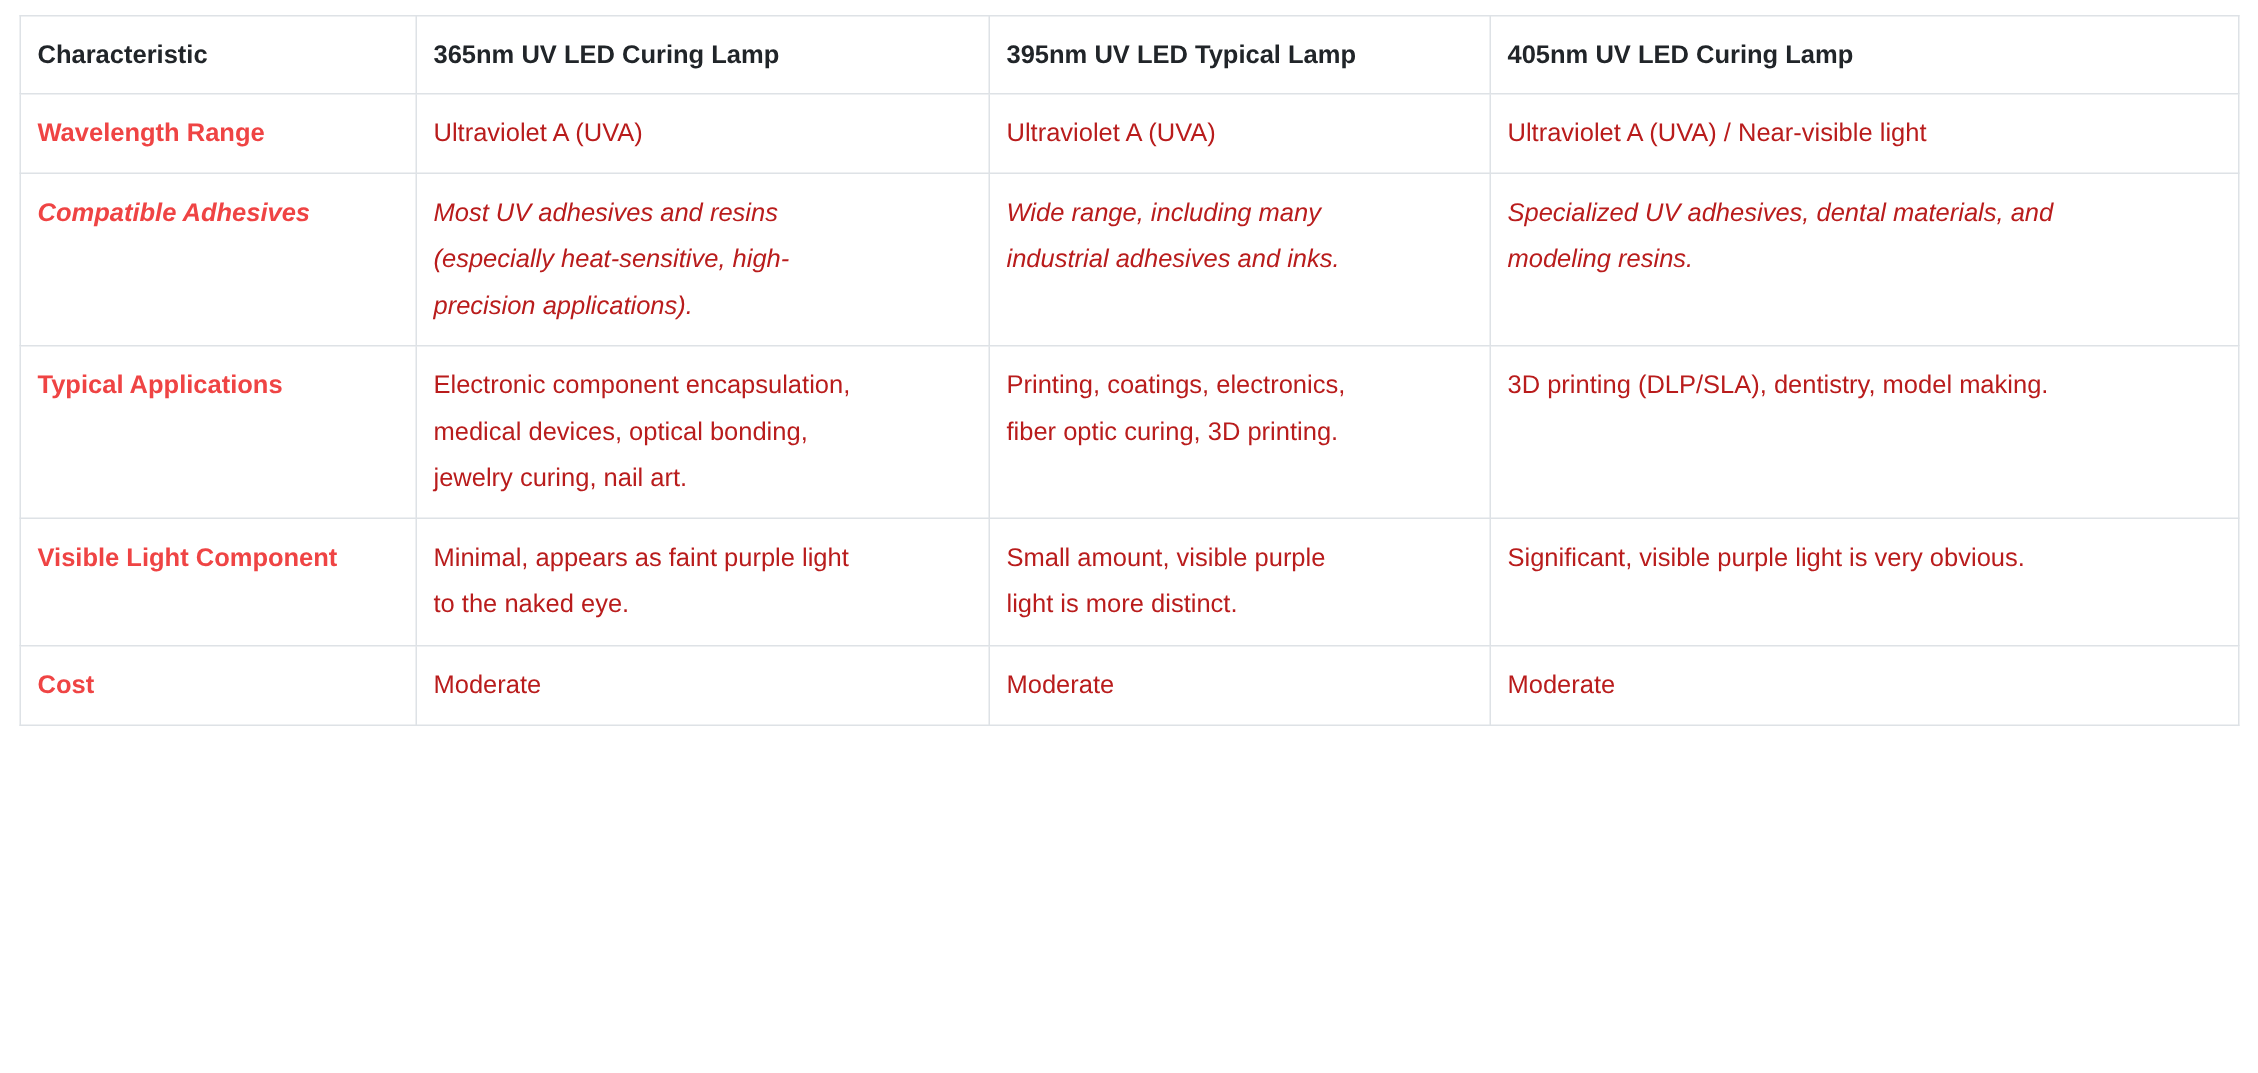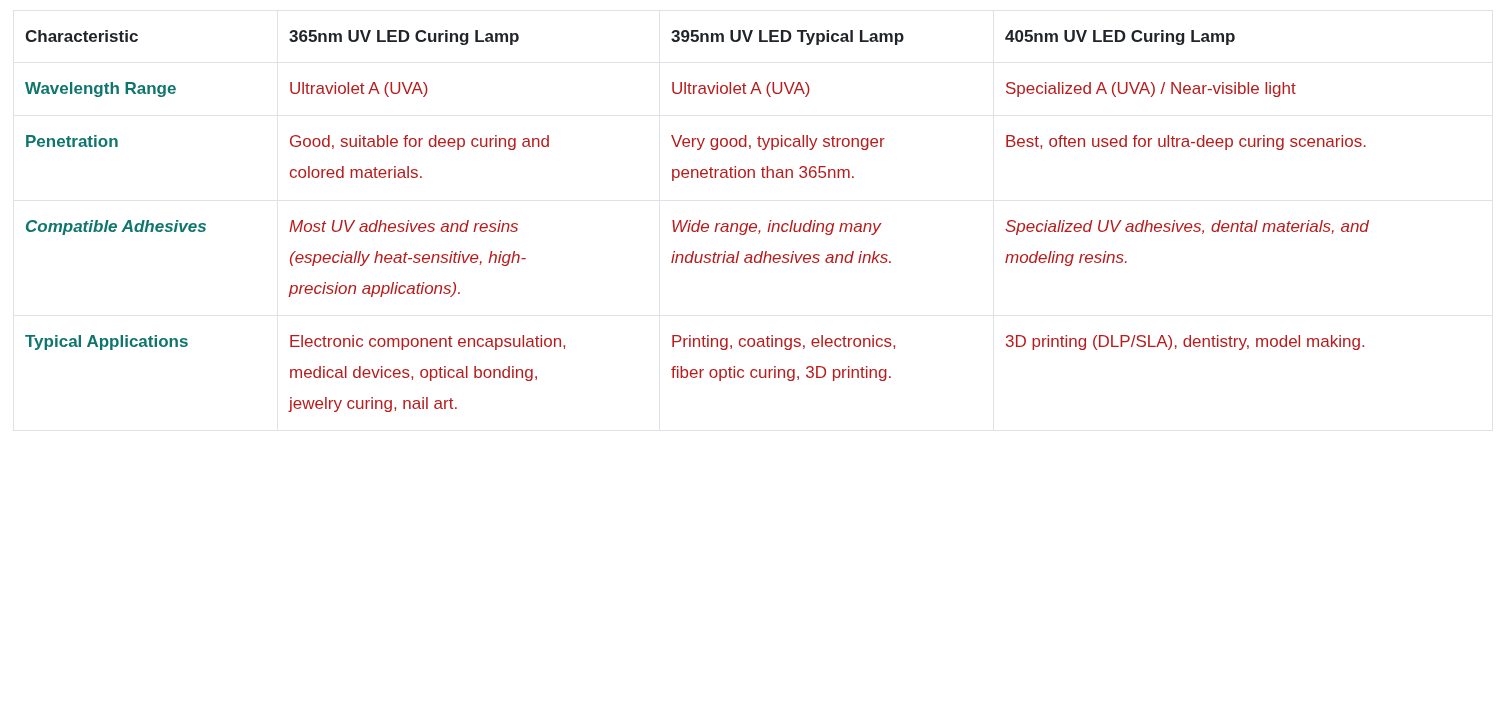--- a/index.html
+++ b/index.html
@@ -38,21 +38,21 @@
     text-align: left;
     white-space: pre-line;
     overflow: hidden;
   }
   table.compare th {
     font-weight: 700;
     color: #212529;
   }
   td.rowlabel {
     font-weight: 700;
-    color: #0f766e;
+    color: #ef4444;
     padding-left: 9px;
   }
   th.corner { padding-left: 9px; }
   td.cell {
     font-weight: 400;
     color: #b91c1c;
   }
   tr.h0  { height: 52px; }
   tr.r0  { height: 53px; }
   tr.r1  { height: 85px; }
@@ -80,44 +80,50 @@
         <th>365nm UV LED Curing Lamp</th>
         <th>395nm UV LED Typical Lamp</th>
         <th>405nm UV LED Curing Lamp</th>
       </tr>
     </thead>
     <tbody>
       <tr class="r0">
         <td class="rowlabel">Wavelength Range</td>
         <td class="cell">Ultraviolet A (UVA)</td>
         <td class="cell">Ultraviolet A (UVA)</td>
-        <td class="cell">Specialized A (UVA) / Near-visible light</td>
-      </tr>
-      <tr class="r1">
-        <td class="rowlabel">Penetration</td>
-        <td class="cell">Good, suitable for deep curing and
-colored materials.</td>
-        <td class="cell">Very good, typically stronger
-penetration than 365nm.</td>
-        <td class="cell">Best, often used for ultra-deep curing scenarios.</td>
+        <td class="cell">Ultraviolet A (UVA) / Near-visible light</td>
       </tr>
       <tr class="r4">
         <td class="rowlabel">Compatible Adhesives</td>
         <td class="cell">Most UV adhesives and resins
 (especially heat-sensitive, high-
 precision applications).</td>
         <td class="cell">Wide range, including many
 industrial adhesives and inks.</td>
         <td class="cell">Specialized UV adhesives, dental materials, and
 modeling resins.</td>
       </tr>
       <tr class="r5">
         <td class="rowlabel">Typical Applications</td>
         <td class="cell">Electronic component encapsulation,
 medical devices, optical bonding,
 jewelry curing, nail art.</td>
         <td class="cell">Printing, coatings, electronics,
 fiber optic curing, 3D printing.</td>
         <td class="cell">3D printing (DLP/SLA), dentistry, model making.</td>
       </tr>
+      <tr class="r6">
+        <td class="rowlabel">Visible Light Component</td>
+        <td class="cell">Minimal, appears as faint purple light
+to the naked eye.</td>
+        <td class="cell">Small amount, visible purple
+light is more distinct.</td>
+        <td class="cell">Significant, visible purple light is very obvious.</td>
+      </tr>
+      <tr class="r7">
+        <td class="rowlabel">Cost</td>
+        <td class="cell">Moderate</td>
+        <td class="cell">Moderate</td>
+        <td class="cell">Moderate</td>
+      </tr>
     </tbody>
   </table>
 </div>
 
 </body></html>

